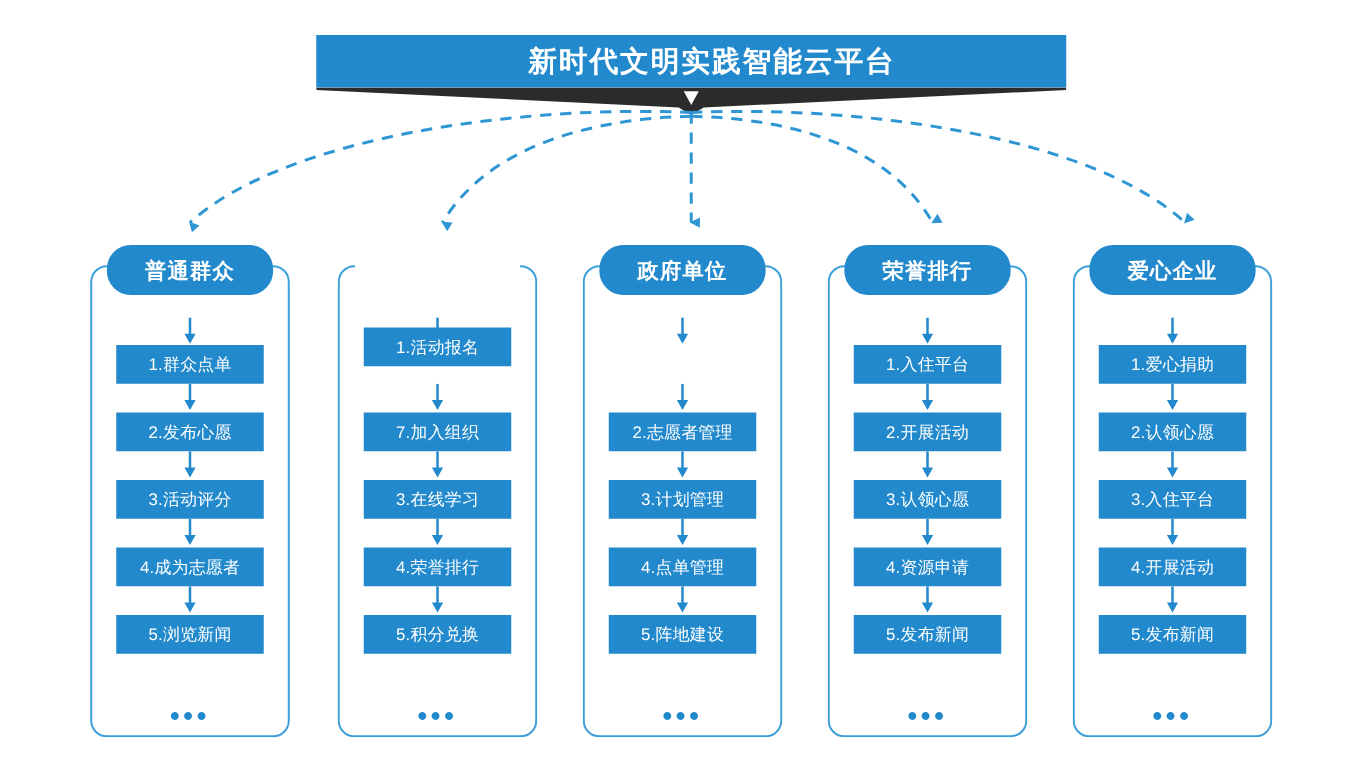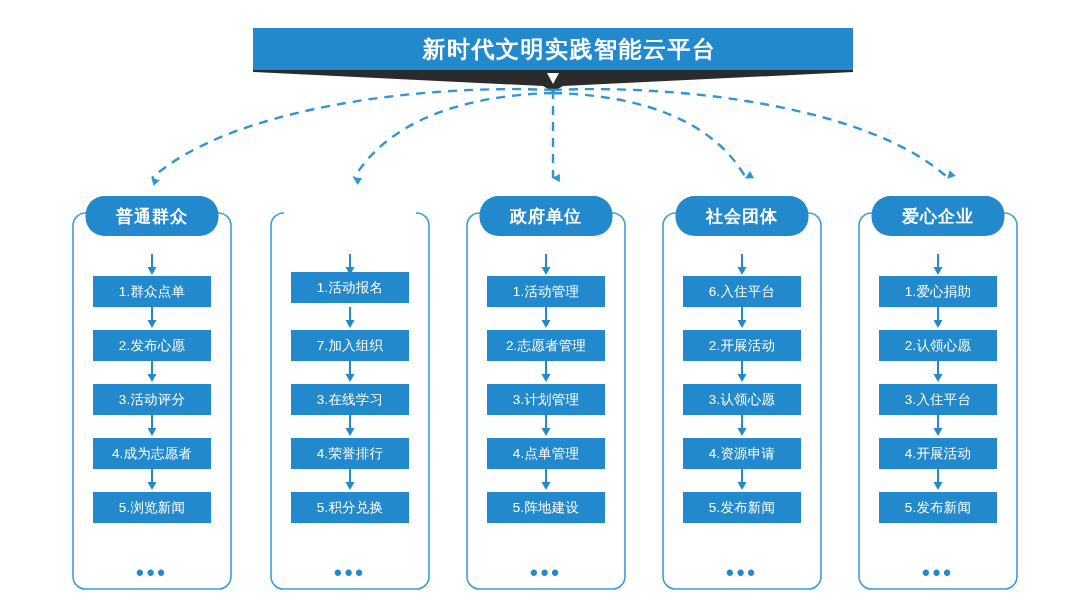--- a/index.html
+++ b/index.html
@@ -202,21 +202,21 @@
   </div>
 
   <div class="column" style="left:270px">
     <svg class="col-frame" viewBox="0 0 160 378">
       <path d="M14,1 L13.5,1 C6.6,1 1,6.6 1,13.5 L1,364.5 C1,371.4 6.6,377 13.5,377 L146.5,377 C153.4,377 159,371.4 159,364.5 L159,13.5 C159,6.6 153.4,1 146.5,1 L146,1" fill="none" stroke="#3d9fd8" stroke-width="1.6"></path>
     </svg>
     <div class="items">
       <svg class="arrow-down" style="top:42px" viewBox="0 0 14 22">
         <path d="M6,0 L8,0 L8,13 L11.5,13 L7,21 L2.5,13 L6,13 Z" fill="#2289cc"></path>
       </svg>
-      <div class="item-box" style="top:60px">
+      <div class="item-box" style="top:50px">
         <span class="item-label">1.活动报名</span>
       </div>
       <svg class="arrow-down" style="top:95px" viewBox="0 0 14 22">
         <path d="M6,0 L8,0 L8,13 L11.5,13 L7,21 L2.5,13 L6,13 Z" fill="#2289cc"></path>
       </svg>
       <div class="item-box" style="top:118px">
         <span class="item-label">7.加入组织</span>
       </div>
       <svg class="arrow-down" style="top:149px" viewBox="0 0 14 22">
         <path d="M6,0 L8,0 L8,13 L11.5,13 L7,21 L2.5,13 L6,13 Z" fill="#2289cc"></path>
@@ -244,64 +244,61 @@
     <svg class="col-frame" viewBox="0 0 160 378">
       <path d="M14,1 L13.5,1 C6.6,1 1,6.6 1,13.5 L1,364.5 C1,371.4 6.6,377 13.5,377 L146.5,377 C153.4,377 159,371.4 159,364.5 L159,13.5 C159,6.6 153.4,1 146.5,1 L146,1" fill="none" stroke="#3d9fd8" stroke-width="1.6"></path>
     </svg>
     <div class="col-header">
       <span class="col-header-label">政府单位</span>
     </div>
     <div class="items">
       <svg class="arrow-down" style="top:42px" viewBox="0 0 14 22">
         <path d="M6,0 L8,0 L8,13 L11.5,13 L7,21 L2.5,13 L6,13 Z" fill="#2289cc"></path>
       </svg>
+      <svg class="arrow-down" style="top:95px" viewBox="0 0 14 22">
+        <path d="M6,0 L8,0 L8,13 L11.5,13 L7,21 L2.5,13 L6,13 Z" fill="#2289cc"></path>
+      </svg>
+      <div class="item-box" style="top:118px">
+        <span class="item-label">2.志愿者管理</span>
+      </div>
+      <svg class="arrow-down" style="top:149px" viewBox="0 0 14 22">
+        <path d="M6,0 L8,0 L8,13 L11.5,13 L7,21 L2.5,13 L6,13 Z" fill="#2289cc"></path>
+      </svg>
+      <div class="item-box" style="top:172px">
+        <span class="item-label">3.计划管理</span>
+      </div>
+      <svg class="arrow-down" style="top:203px" viewBox="0 0 14 22">
+        <path d="M6,0 L8,0 L8,13 L11.5,13 L7,21 L2.5,13 L6,13 Z" fill="#2289cc"></path>
+      </svg>
+      <div class="item-box" style="top:226px">
+        <span class="item-label">4.点单管理</span>
+      </div>
+      <svg class="arrow-down" style="top:257px" viewBox="0 0 14 22">
+        <path d="M6,0 L8,0 L8,13 L11.5,13 L7,21 L2.5,13 L6,13 Z" fill="#2289cc"></path>
+      </svg>
+      <div class="item-box" style="top:280px">
+        <span class="item-label">5.阵地建设</span>
+      </div>
+      <div class="ellipsis">•••</div>
+    </div>
+  </div>
+
+  <div class="column" style="left:662px">
+    <svg class="col-frame" viewBox="0 0 160 378">
+      <path d="M14,1 L13.5,1 C6.6,1 1,6.6 1,13.5 L1,364.5 C1,371.4 6.6,377 13.5,377 L146.5,377 C153.4,377 159,371.4 159,364.5 L159,13.5 C159,6.6 153.4,1 146.5,1 L146,1" fill="none" stroke="#3d9fd8" stroke-width="1.6"></path>
+    </svg>
+    <div class="col-header">
+      <span class="col-header-label">荣誉排行</span>
+    </div>
+    <div class="items">
+      <svg class="arrow-down" style="top:42px" viewBox="0 0 14 22">
+        <path d="M6,0 L8,0 L8,13 L11.5,13 L7,21 L2.5,13 L6,13 Z" fill="#2289cc"></path>
+      </svg>
       <div class="item-box" style="top:64px">
-        <span class="item-label">1.活动管理</span>
-      </div>
-      <svg class="arrow-down" style="top:95px" viewBox="0 0 14 22">
-        <path d="M6,0 L8,0 L8,13 L11.5,13 L7,21 L2.5,13 L6,13 Z" fill="#2289cc"></path>
-      </svg>
-      <div class="item-box" style="top:118px">
-        <span class="item-label">2.志愿者管理</span>
-      </div>
-      <svg class="arrow-down" style="top:149px" viewBox="0 0 14 22">
-        <path d="M6,0 L8,0 L8,13 L11.5,13 L7,21 L2.5,13 L6,13 Z" fill="#2289cc"></path>
-      </svg>
-      <div class="item-box" style="top:172px">
-        <span class="item-label">3.计划管理</span>
-      </div>
-      <svg class="arrow-down" style="top:203px" viewBox="0 0 14 22">
-        <path d="M6,0 L8,0 L8,13 L11.5,13 L7,21 L2.5,13 L6,13 Z" fill="#2289cc"></path>
-      </svg>
-      <div class="item-box" style="top:226px">
-        <span class="item-label">4.点单管理</span>
-      </div>
-      <svg class="arrow-down" style="top:257px" viewBox="0 0 14 22">
-        <path d="M6,0 L8,0 L8,13 L11.5,13 L7,21 L2.5,13 L6,13 Z" fill="#2289cc"></path>
-      </svg>
-      <div class="item-box" style="top:280px">
-        <span class="item-label">5.阵地建设</span>
-      </div>
-      <div class="ellipsis">•••</div>
-    </div>
-  </div>
-
-  <div class="column" style="left:662px">
-    <svg class="col-frame" viewBox="0 0 160 378">
-      <path d="M14,1 L13.5,1 C6.6,1 1,6.6 1,13.5 L1,364.5 C1,371.4 6.6,377 13.5,377 L146.5,377 C153.4,377 159,371.4 159,364.5 L159,13.5 C159,6.6 153.4,1 146.5,1 L146,1" fill="none" stroke="#3d9fd8" stroke-width="1.6"></path>
-    </svg>
-    <div class="col-header">
-      <span class="col-header-label">社会团体</span>
-    </div>
-    <div class="items">
-      <svg class="arrow-down" style="top:42px" viewBox="0 0 14 22">
-        <path d="M6,0 L8,0 L8,13 L11.5,13 L7,21 L2.5,13 L6,13 Z" fill="#2289cc"></path>
-      </svg>
-      <div class="item-box" style="top:64px">
-        <span class="item-label">6.入住平台</span>
+        <span class="item-label">1.入住平台</span>
       </div>
       <svg class="arrow-down" style="top:95px" viewBox="0 0 14 22">
         <path d="M6,0 L8,0 L8,13 L11.5,13 L7,21 L2.5,13 L6,13 Z" fill="#2289cc"></path>
       </svg>
       <div class="item-box" style="top:118px">
         <span class="item-label">2.开展活动</span>
       </div>
       <svg class="arrow-down" style="top:149px" viewBox="0 0 14 22">
         <path d="M6,0 L8,0 L8,13 L11.5,13 L7,21 L2.5,13 L6,13 Z" fill="#2289cc"></path>
       </svg>

